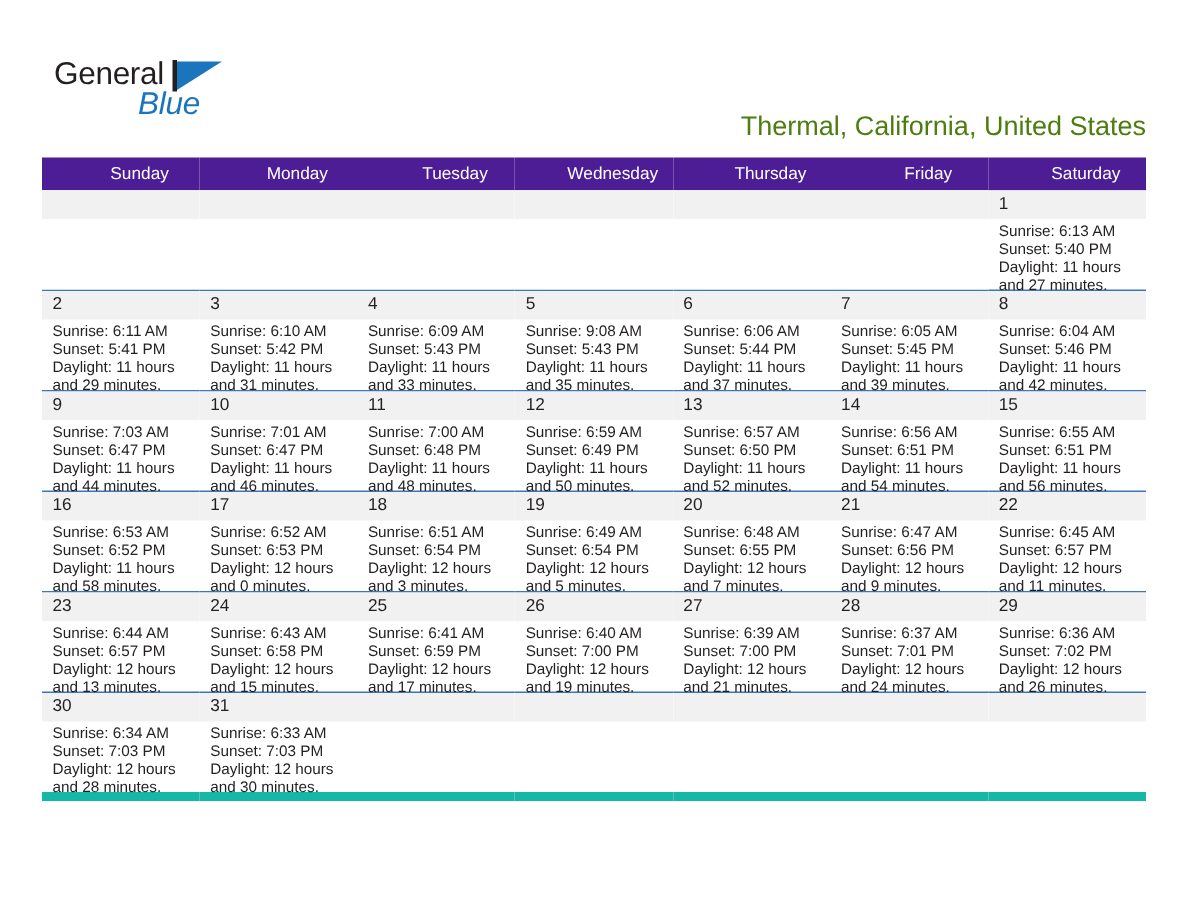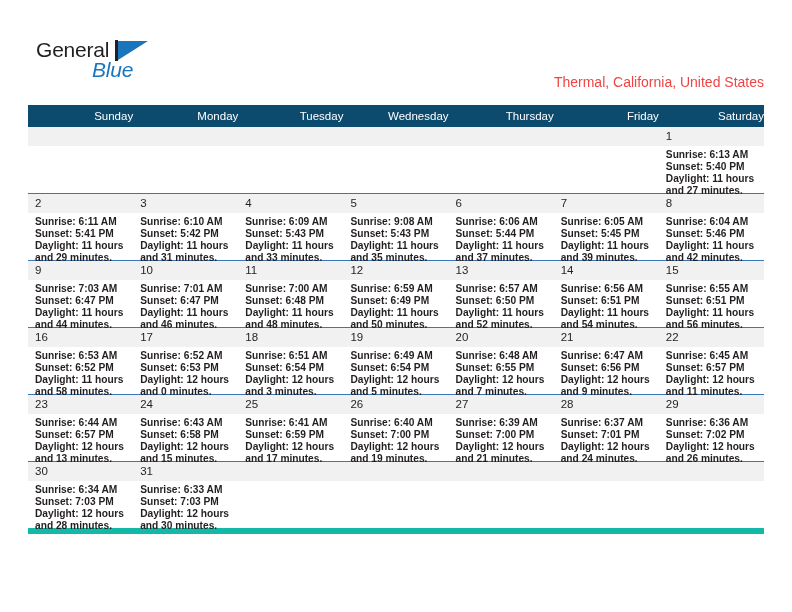--- a/index.html
+++ b/index.html
@@ -32,31 +32,31 @@
   .logo-bar{
     position:absolute;left:79px;top:2px;width:3px;height:21px;background:#231f20;
   }
 
   .title{
     position:absolute;right:0;top:0;
     font-size:26px;color:#231f20;text-align:right;white-space:nowrap;
   }
   .subtitle{
     position:absolute;right:0;top:44px;
-    font-size:14px;color:#ef4444;text-align:right;white-space:nowrap;
+    font-size:18px;color:#4d7c0f;text-align:right;white-space:nowrap;
   }
 
   
   .cal{
     position:absolute;left:28px;top:105px;width:736px;
     border-collapse:collapse;table-layout:fixed;
   }
   .cal th{
-    background:#0c4a6e;color:#ffffff;
-    font-size:11.5px;font-weight:normal;text-align:right;
+    background:#4c1d95;color:#ffffff;
+    font-size:11.5px;font-weight:normal;text-align:center;
     padding:5px 0 5px 25px;height:11px;
     border:none;
   }
   .cal td{
     vertical-align:top;padding:0;
     border-top:1px solid #3b76bc;
     width:105.1px;height:66px;
     background:#ffffff;
   }
   .cal tr.week:first-of-type td{border-top:none;}
@@ -65,21 +65,21 @@
   .cell{position:relative;height:66px;}
   .daynum{
     background:#f1f1f1;color:#231f20;
     font-size:11.5px;line-height:15px;
     padding:2px 0 2px 7px;height:15px;
   }
   .cell.blank{background:#ffffff;}
   .cell.blank .daynum{background:#f1f1f1;height:15px;}
   .info{
     padding:3px 6px 0 7px;
-    font-size:10.2px;line-height:11.9px;color:#231f20;font-weight:bold;
+    font-size:10.2px;line-height:11.9px;color:#231f20;
   }
   .info div{white-space:nowrap;}
 </style>
 </head>
 <body>
 
 <div class="page">
 
   <div class="header">
 

